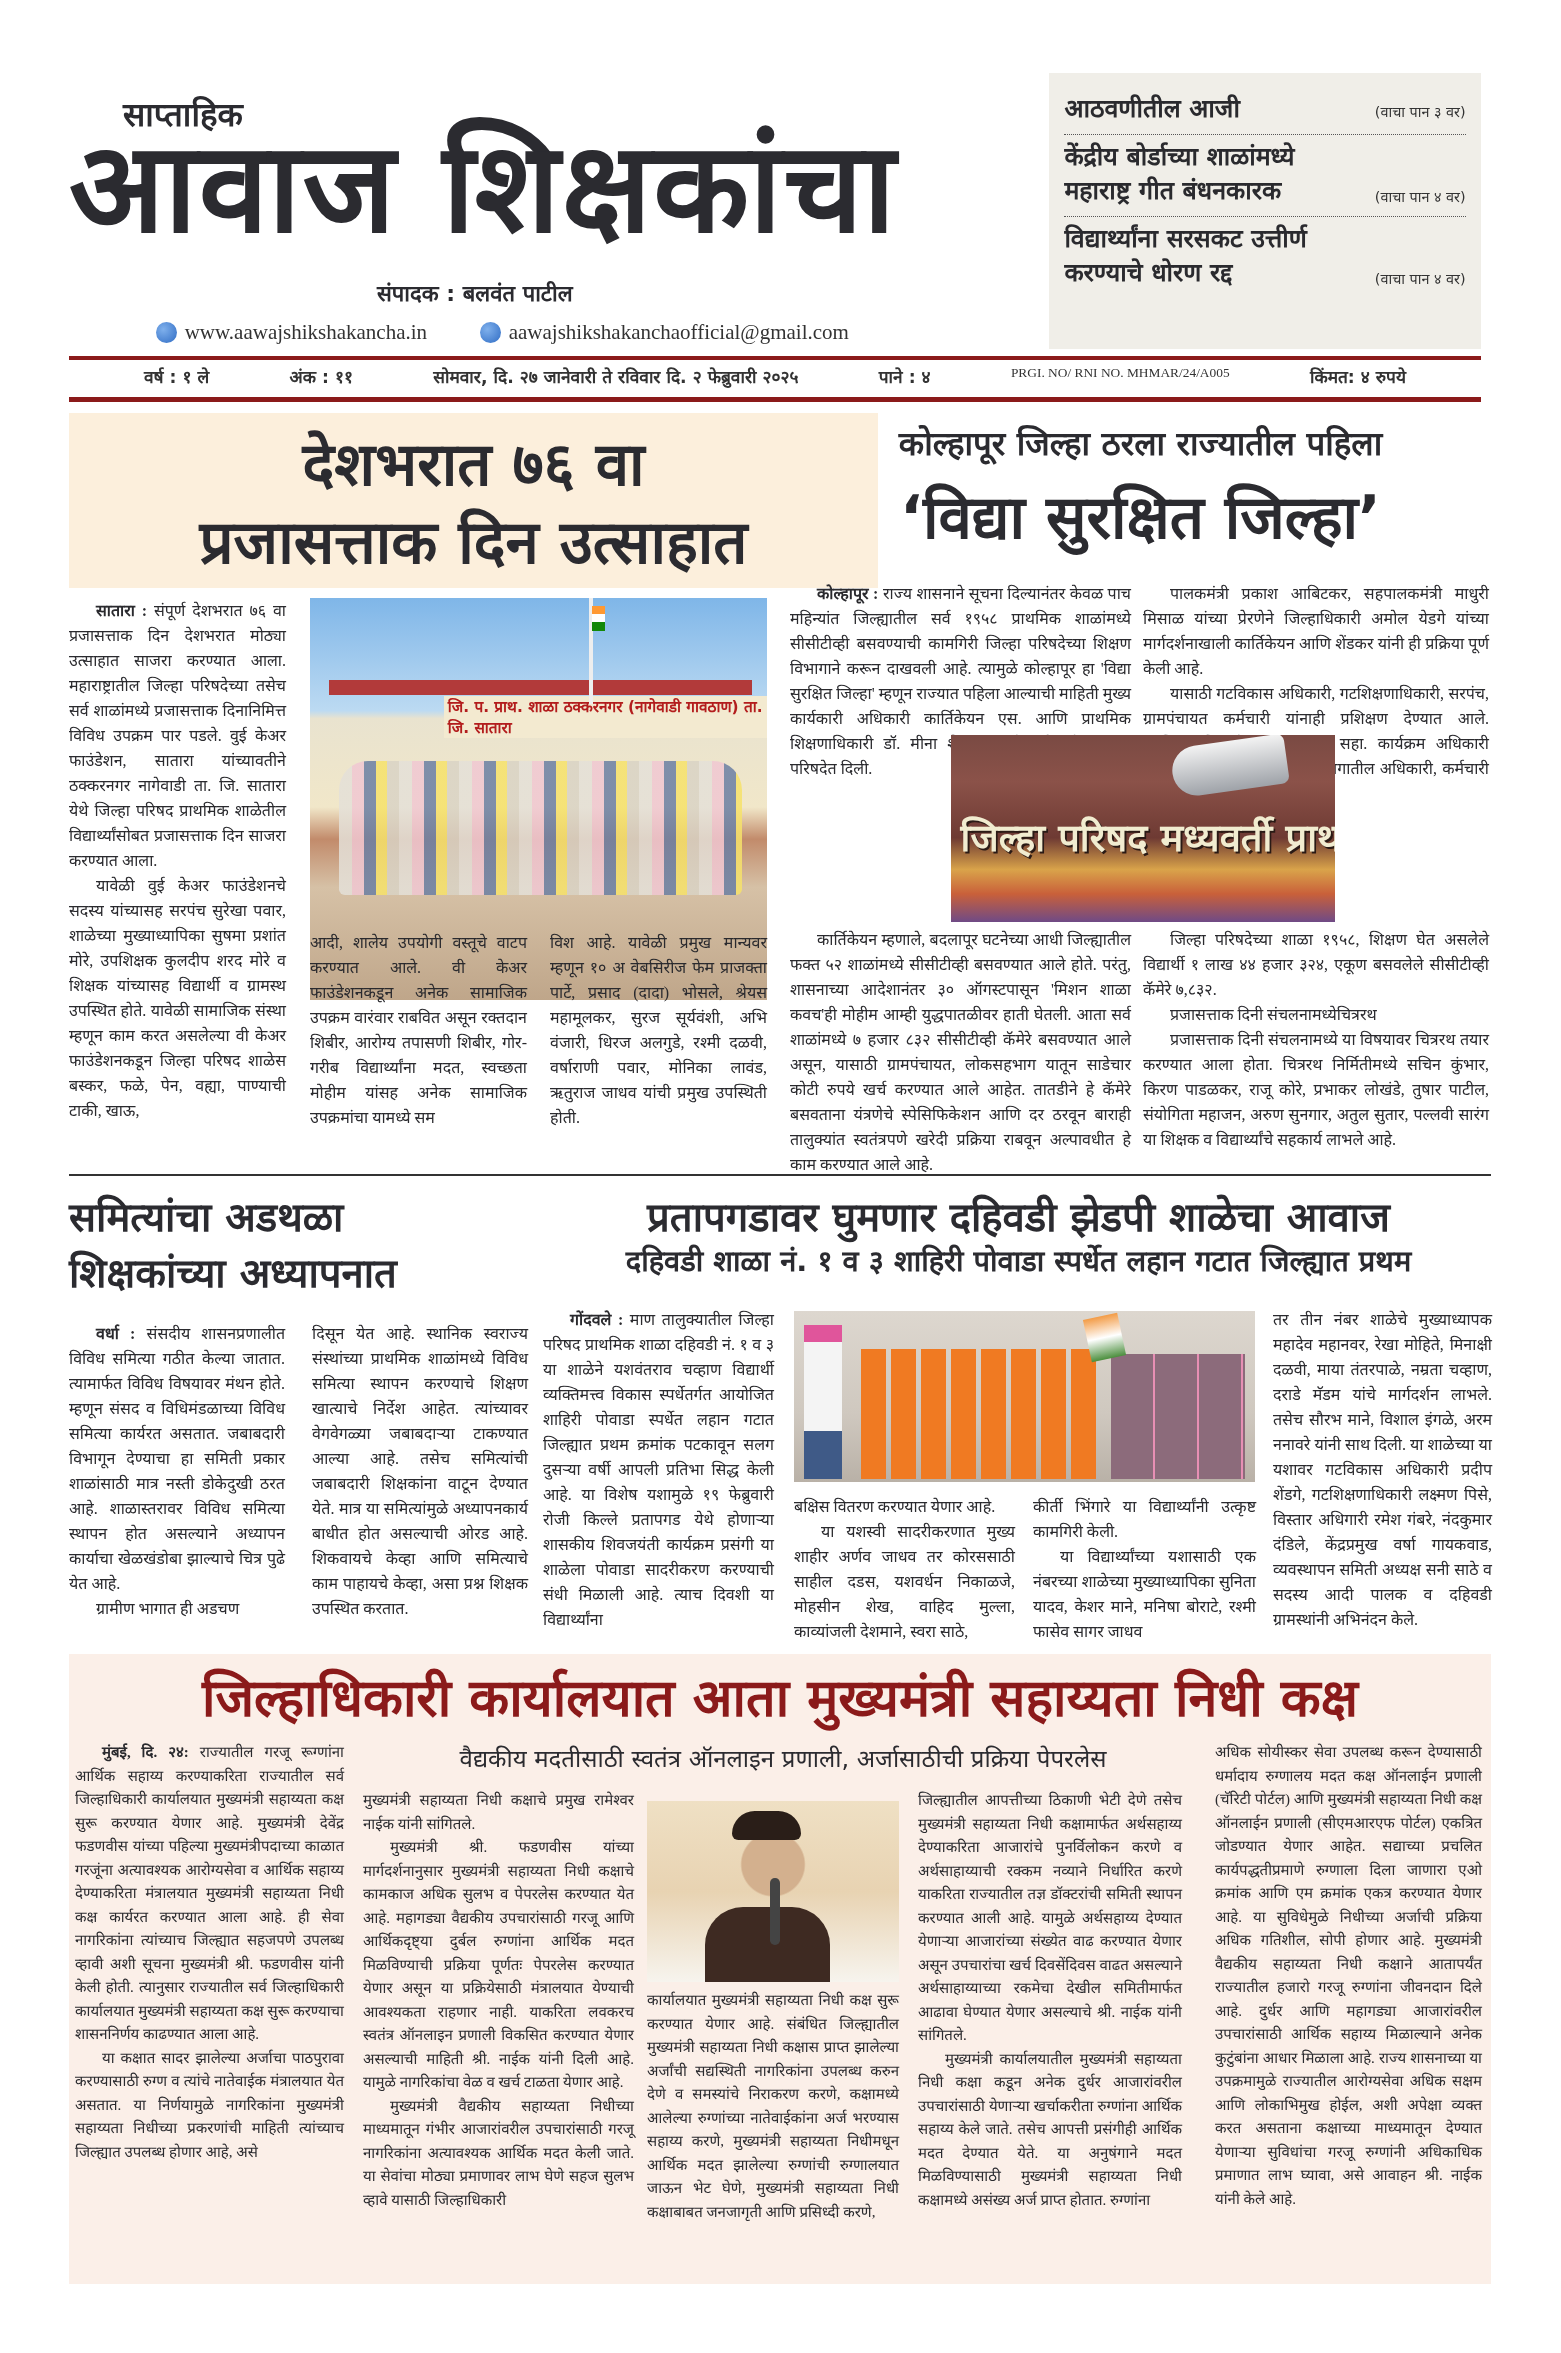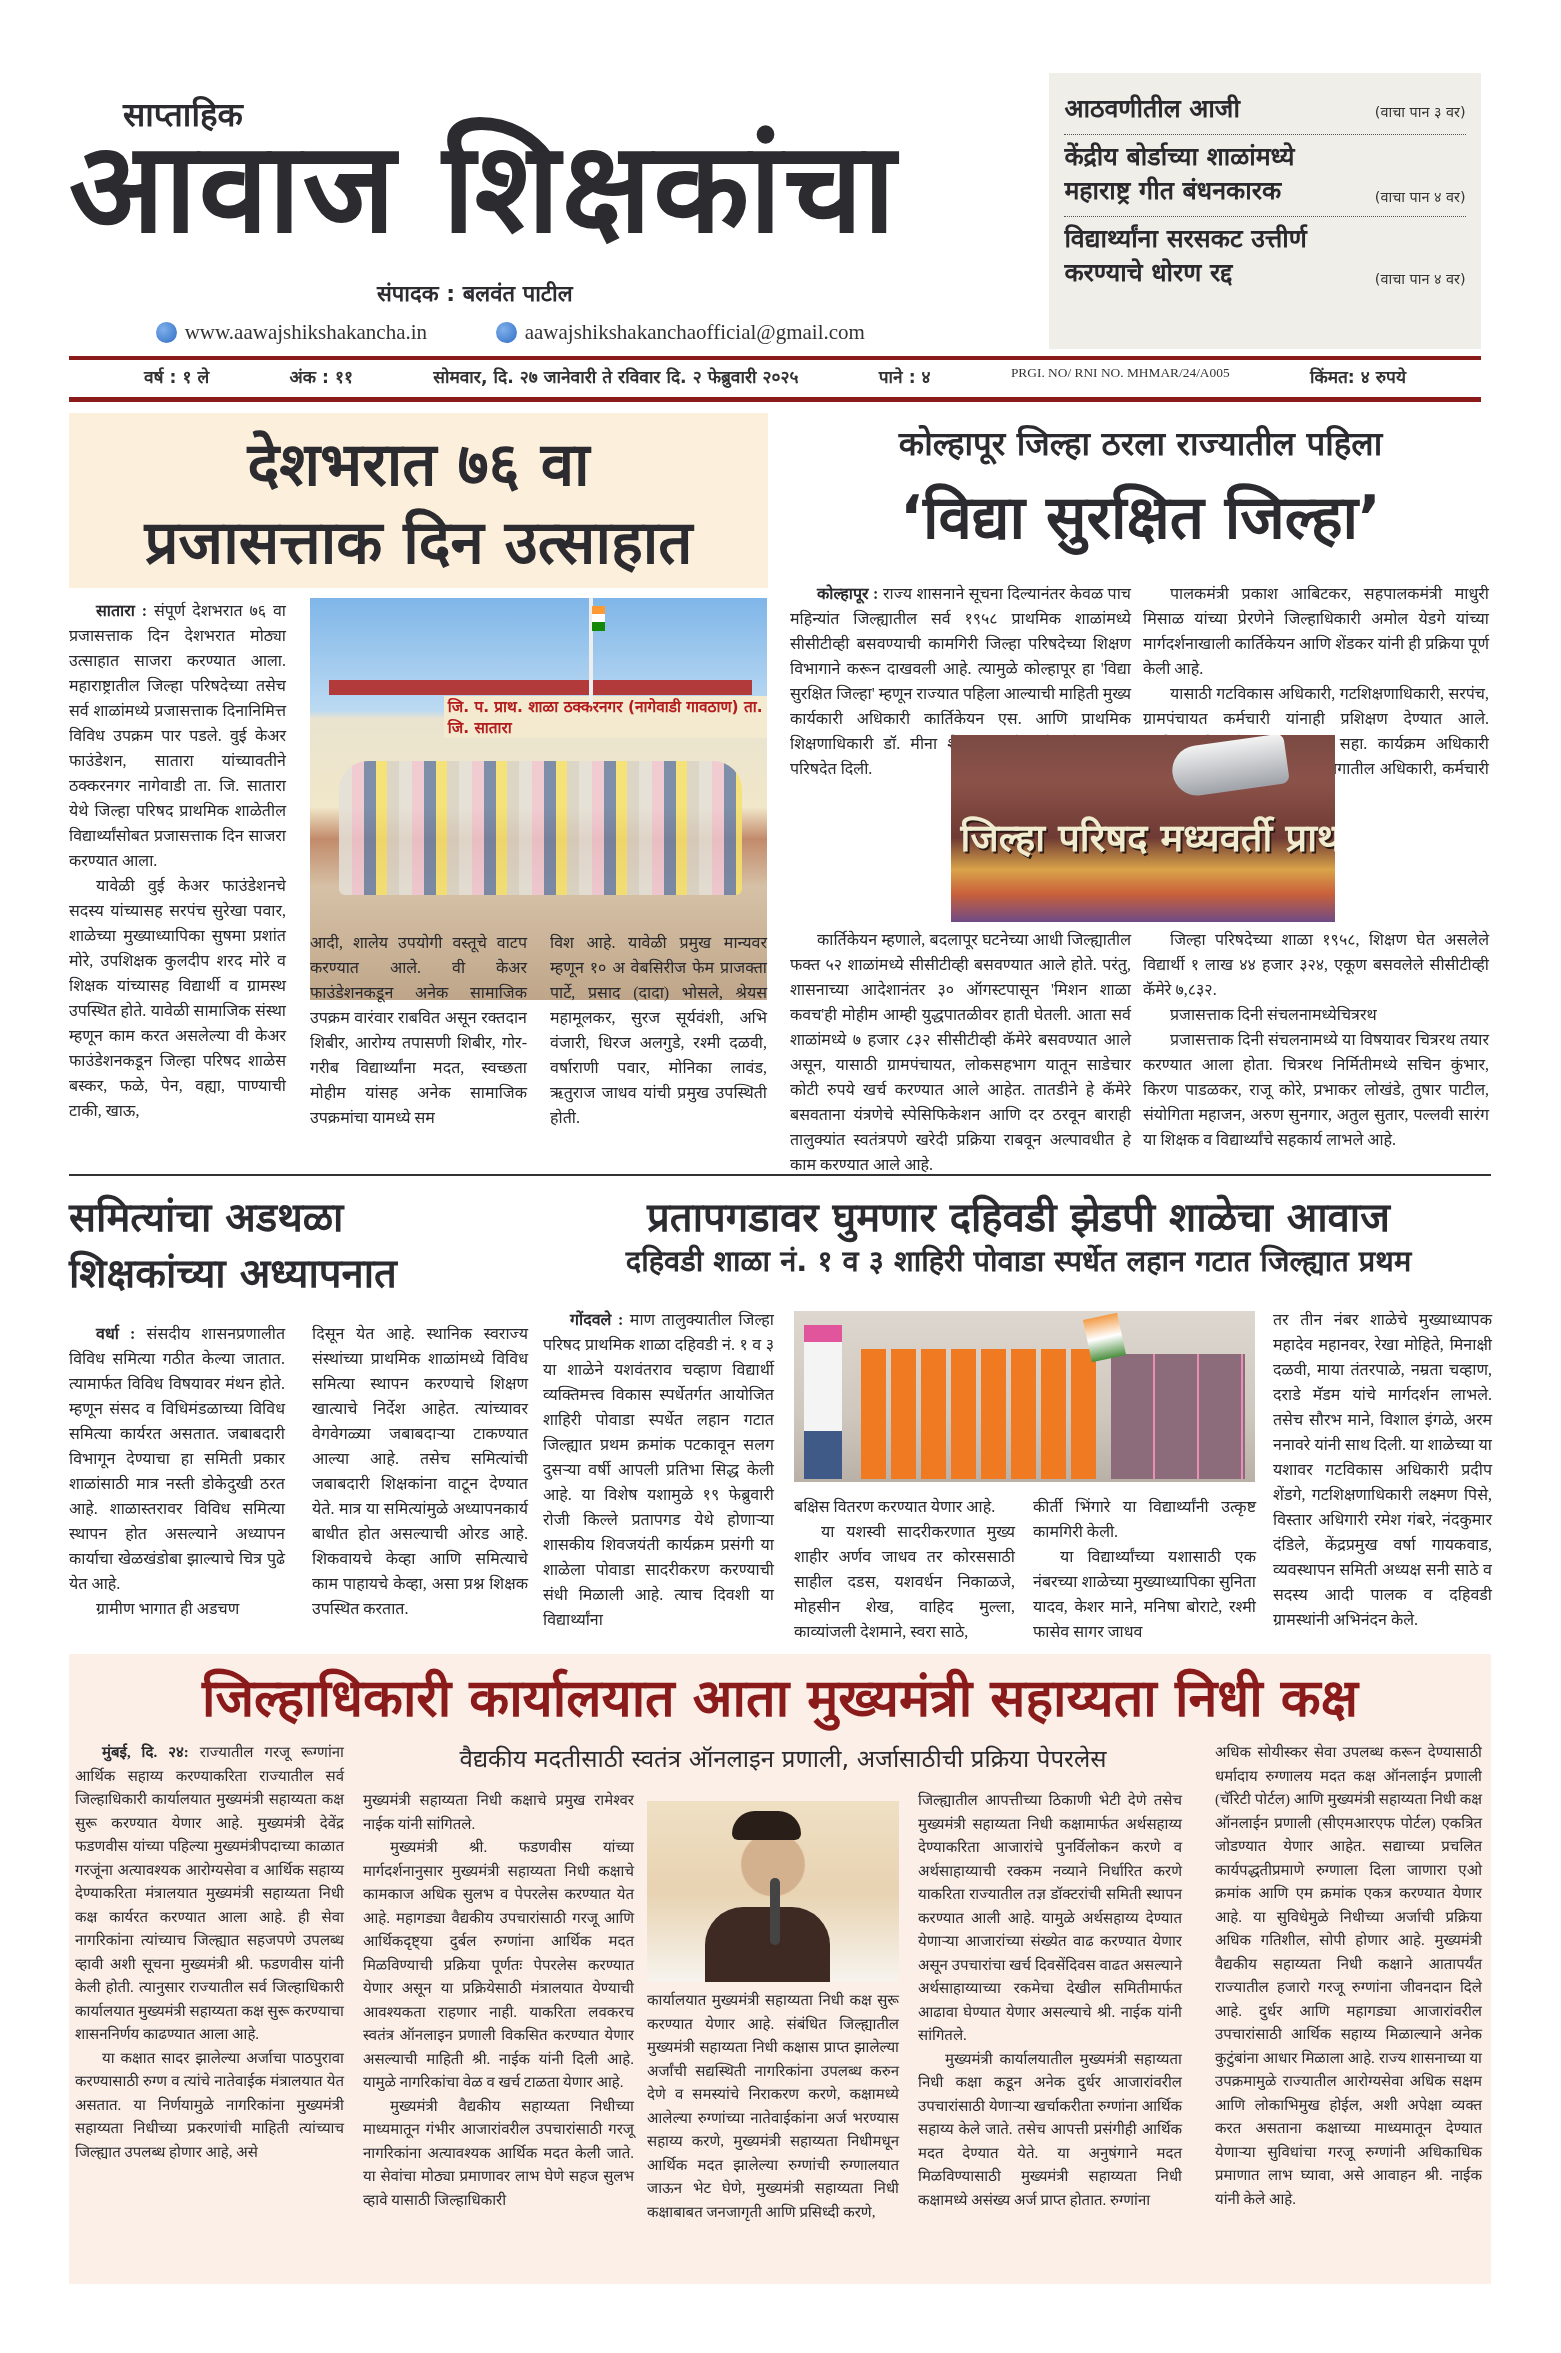--- a/index.html
+++ b/index.html
@@ -31,21 +31,21 @@
 </head>
 <body>
 
 <div class="abs masthead-weekly">साप्ताहिक</div>
 <div class="abs masthead-title">आवाज शिक्षकांचा</div>
 <div class="abs editor">संपादक : बलवंत पाटील</div>
 <div class="abs contact" style="left:156px;">
   <span class="ico"></span>
   <span>www.aawajshikshakancha.in</span>
 </div>
-<div class="abs contact" style="left:496px;">
+<div class="abs contact" style="left:480px;">
   <span class="ico"></span>
   <span>aawajshikshakanchaofficial@gmail.com</span>
 </div>
 
 <div class="abs teaser-box">
   <div class="teaser">
     <span class="r">(वाचा पान ३ वर)</span>
     <div class="h">आठवणीतील आजी</div>
   </div>
   <div class="teaser" style="position:relative;">
@@ -62,21 +62,21 @@
 <div class="abs meta">
   <span>वर्ष : १ ले</span>
   <span>अंक : ११</span>
   <span>सोमवार, दि. २७ जानेवारी ते रविवार दि. २ फेब्रुवारी २०२५</span>
   <span>पाने : ४</span>
   <span class="small">PRGI. NO/ RNI NO. MHMAR/24/A005</span>
   <span>किंमत: ४ रुपये</span>
 </div>
 <div class="abs rule" style="top:397px; height:4.8px;"></div>
 
-<div class="abs beige" style="left:69px; top:413px; width:699px; height:175px;">
+<div class="abs beige" style="left:69px; top:413px; width:809px; height:175px;">
   <div class="h1" style="font-size:60px; padding-top:11.5px;">देशभरात ७६ वा</div>
   <div class="h1" style="font-size:60px;">प्रजासत्ताक दिन उत्साहात</div>
 </div>
 <div class="abs col" style="left:69px; top:598px; width:217px;">
   <p><b>सातारा :</b> <span>संपूर्ण देशभरात ७६ वा प्रजासत्ताक दिन देशभरात मोठ्या उत्साहात साजरा करण्यात आला. महाराष्ट्रातील जिल्हा परिषदेच्या तसेच सर्व शाळांमध्ये प्रजासत्ताक दिनानिमित्त विविध उपक्रम पार पडले. वुई केअर फाउंडेशन, सातारा यांच्यावतीने ठक्करनगर नागेवाडी ता. जि. सातारा येथे जिल्हा परिषद प्राथमिक शाळेतील विद्यार्थ्यांसोबत प्रजासत्ताक दिन साजरा करण्यात आला.</span></p>
   <p>यावेळी वुई केअर फाउंडेशनचे सदस्य यांच्यासह सरपंच सुरेखा पवार, शाळेच्या मुख्याध्यापिका सुषमा प्रशांत मोरे, उपशिक्षक कुलदीप शरद मोरे व शिक्षक यांच्यासह विद्यार्थी व ग्रामस्थ उपस्थित होते. यावेळी सामाजिक संस्था म्हणून काम करत असलेल्या वी केअर फाउंडेशनकडून जिल्हा परिषद शाळेस बस्कर, फळे, पेन, वह्या, पाण्याची टाकी, खाऊ,</p>
 </div>
 <div class="abs photo" style="left:310px; top:598px; width:457px; height:402px; background: linear-gradient(180deg,#7fb6e8 0%,#bcdaf2 28%,#e9e3cf 30%,#f1e7c9 52%,#c28b6b 60%,#d6c1a6 72%,#bfa68a 100%);">
   <div style="position:absolute; left:19px; top:82px; width:423px; height:15.4px; background:#b23a3a;"></div>
   <div style="position:absolute; left:134px; top:98px; font-size:15.4px; font-weight:bold; color:#b31d1d; background:#f3ead0; padding:0 3.8px;">जि. प. प्राथ. शाळा ठक्करनगर (नागेवाडी गावठाण) ता. जि. सातारा</div>

